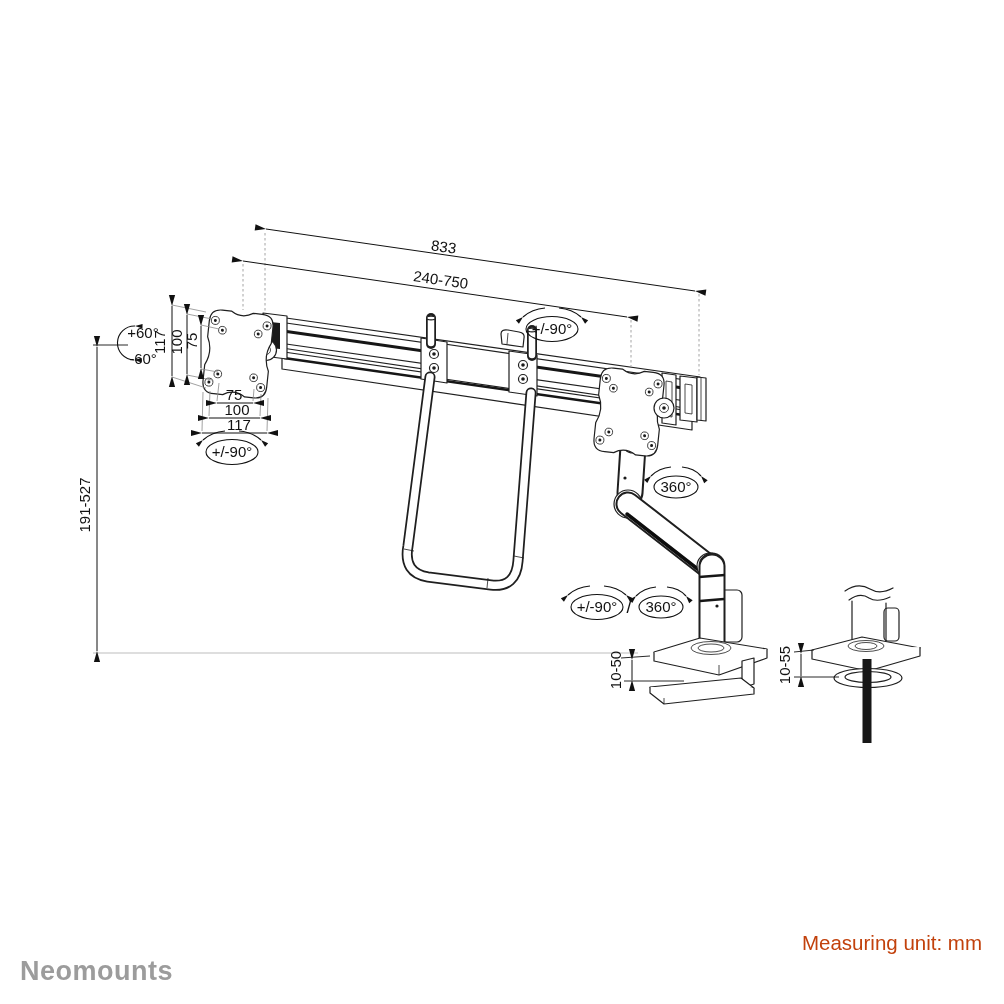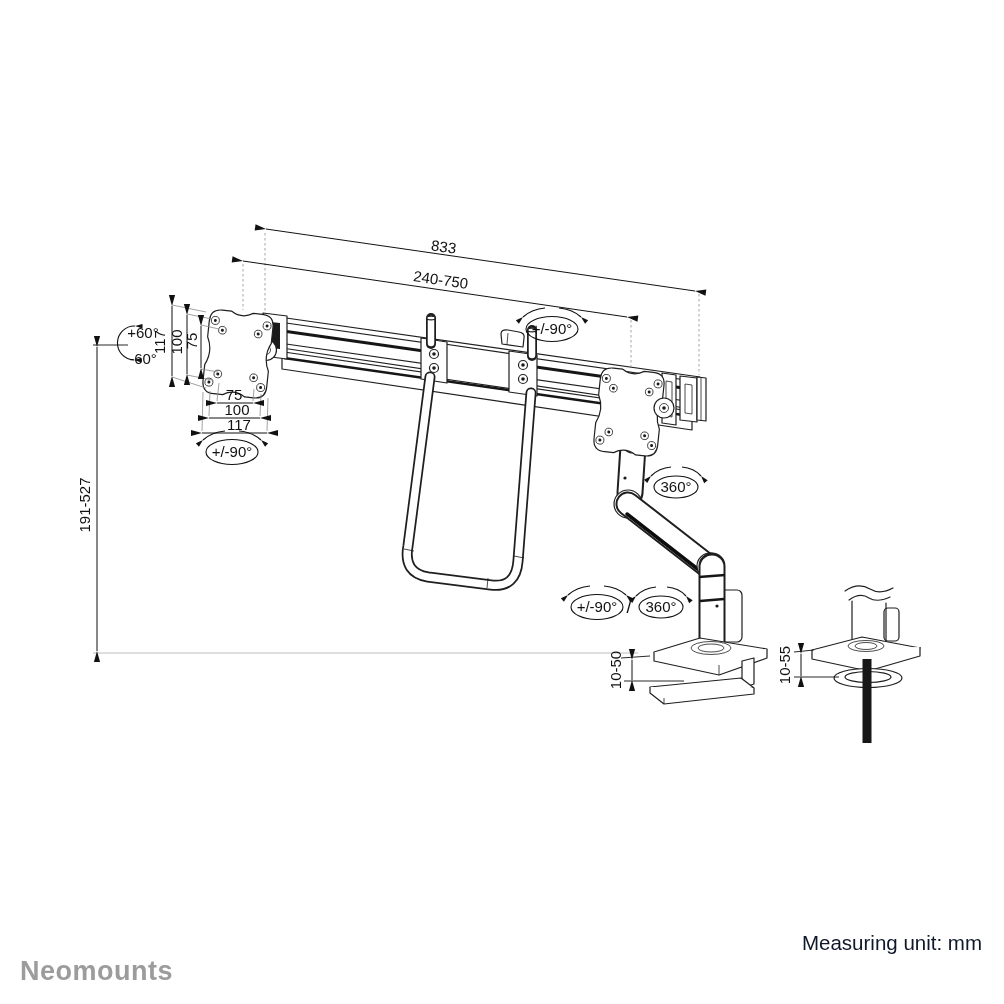--- a/index.html
+++ b/index.html
@@ -22,21 +22,21 @@
   .oval{stroke:#111;stroke-width:1.1;fill:none;}
   .rot{stroke:#111;stroke-width:1.2;fill:none;}
   .rot-l{marker-start:url(#arrs);}
   .rot-r{marker-end:url(#arrs);}
   .tiltarc{stroke:#111;stroke-width:1.1;fill:none;marker-start:url(#arrs);marker-end:url(#arrs);}
   .dim-label{font-family:"Liberation Sans",sans-serif;font-size:15px;fill:#111;text-anchor:middle;}
   .sep-label{font-family:"Liberation Sans",sans-serif;font-size:18px;fill:#111;text-anchor:middle;}
   
   .brand{position:absolute;left:20px;top:956px;font-size:27px;font-weight:bold;
          color:#9c9c9c;letter-spacing:0.5px;}
-  .unit{position:absolute;right:22px;top:931px;font-size:20.5px;color:#0f172a;margin-left:16px;}
+  .unit{position:absolute;right:22px;top:931px;font-size:20.5px;color:#c2410c;margin-left:16px;}
 </style>
 </head>
 <body>
 
 <div class="stage">
 <svg width="1004" height="1004" viewBox="0 0 1004 1004">
   <defs>
     <marker id="arr" markerWidth="13" markerHeight="9" refX="1" refY="4" orient="auto-start-reverse" markerUnits="userSpaceOnUse">
       <path d="M1 4 L12 0.9 L12 7.1 Z" fill="#111"></path>
     </marker>

